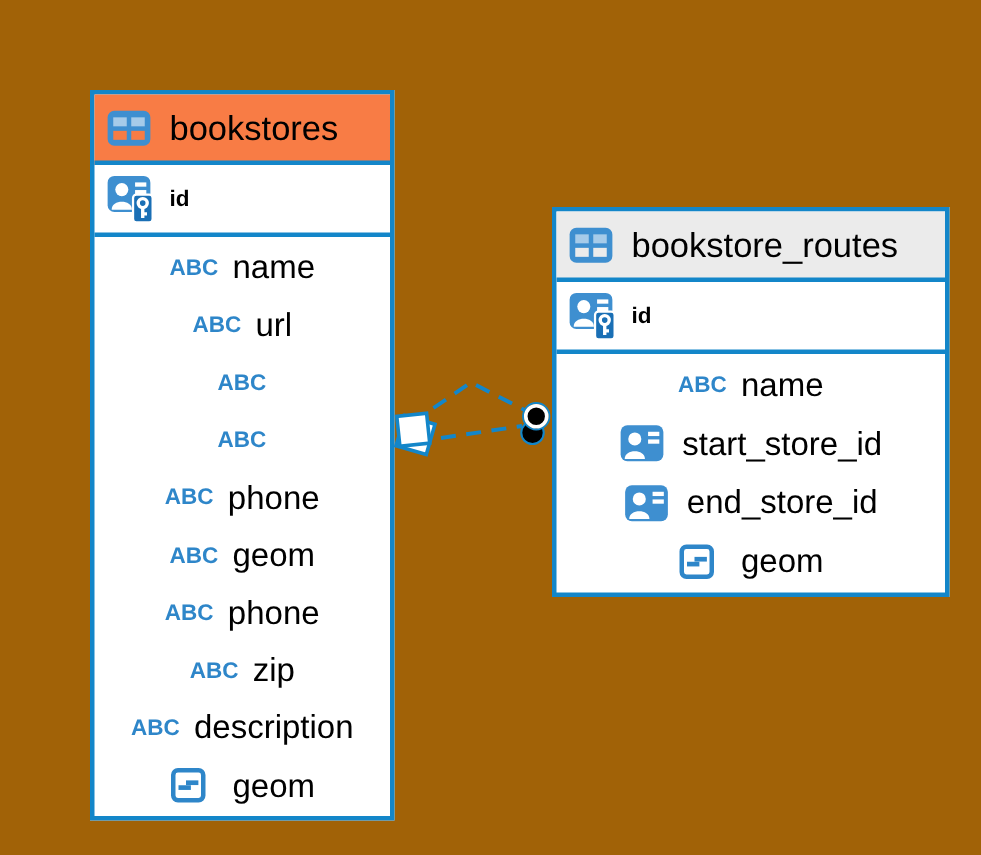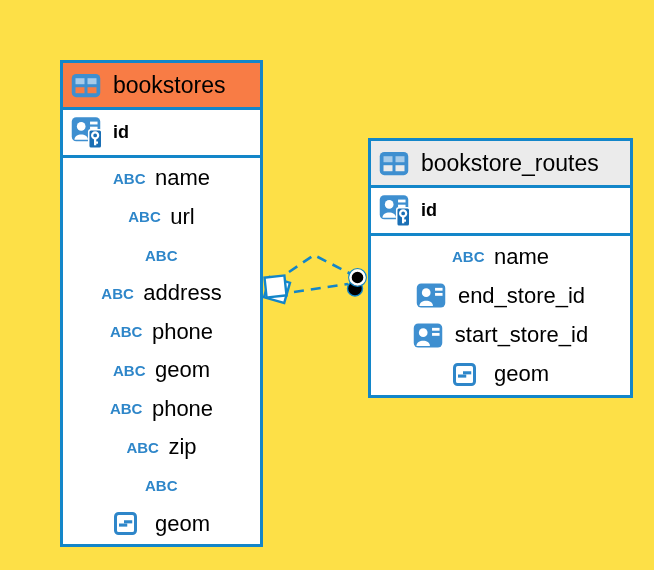--- a/index.html
+++ b/index.html
@@ -1,38 +1,38 @@
 <!DOCTYPE html>
 <html><head>
 <meta charset="utf-8">
 <style>
   html, body { margin:0; padding:0; background:#fff; }
   .canvas {
-    position:relative; width:654px; height:570px; background:#fde047;
+    position:relative; width:654px; height:570px; background:#a16207;
     overflow:hidden; font-family:"Liberation Sans", sans-serif; color:#000;
   }
   .erd-table {
     position:absolute; box-sizing:border-box; background:#fff;
     border:3px solid #1386C9; display:flex; flex-direction:column;
   }
   .tbl-bookstores { left:60px; top:60px; width:203px; height:487px; }
   .tbl-routes    { left:368px; top:138px; width:265px; height:260px; }
 
   .tbl-header {
     height:44px; flex:none; display:flex; align-items:center; gap:9px;
     padding:0 6px 0 8px; border-bottom:3px solid #1386C9;
     font-size:23px; white-space:nowrap; overflow:hidden;
   }
   .hdr-orange { background:#F87C45; --cellbg:#F87C45; }
   .hdr-gray   { background:#EBEBEB; --cellbg:#EBEBEB; }
 
   .pk-row {
     height:45px; flex:none; display:flex; align-items:center; gap:9px;
     padding:0 8px; border-bottom:3px solid #1386C9;
-    font-size:18px; font-weight:700;
+    font-size:15px; font-weight:700;
   }
   .cols { flex:1; display:flex; flex-direction:column; padding:1px 0;align-items:center; }
   .col-row {
     flex:1; display:flex; align-items:center; gap:9px; padding:0 8px;
     font-size:22px; white-space:nowrap;
   }
   .icon-slot {
     width:33px; flex:none; display:flex; align-items:center; justify-content:flex-start;
   }
   .abc {
@@ -95,21 +95,20 @@
       </div>
       <div class="col-row">
         <span class="icon-slot">
             <span class="abc">ABC</span>
           </span>
       </div>
       <div class="col-row">
         <span class="icon-slot">
             <span class="abc">ABC</span>
           </span>
-        <span>address</span>
       </div>
       <div class="col-row">
         <span class="icon-slot">
             <span class="abc">ABC</span>
           </span>
         <span>phone</span>
       </div>
       <div class="col-row">
         <span class="icon-slot">
             <span class="abc">ABC</span>
@@ -125,20 +124,21 @@
       <div class="col-row">
         <span class="icon-slot">
             <span class="abc">ABC</span>
           </span>
         <span>zip</span>
       </div>
       <div class="col-row">
         <span class="icon-slot">
             <span class="abc">ABC</span>
           </span>
+        <span>description</span>
       </div>
       <div class="col-row">
         <span class="icon-slot">
           <svg width="25" height="25" viewBox="0 0 20 20">
             <rect x="2" y="2" width="16" height="16" rx="2.5" fill="#fff" stroke="#2E86C9" stroke-width="2.4"></rect>
             <rect x="4.8" y="10" width="6.6" height="2.5" fill="#2E86C9"></rect>
             <rect x="8.8" y="7.4" width="6.6" height="2.5" fill="#2E86C9"></rect>
           </svg>
         </span>
         <span>geom</span>
@@ -185,33 +185,33 @@
       <div class="col-row">
         <span class="icon-slot">
           <svg width="30" height="27" viewBox="0 0 20 18">
             <rect x="0.5" y="1" width="19" height="16" rx="3" fill="#3E8FD0"></rect>
             <circle cx="6.8" cy="7.1" r="2.9" fill="#fff"></circle>
             <path d="M2.3 16 C2.3 11.4, 11.3 11.4, 11.3 16 Z" fill="#fff"></path>
             <rect x="12.7" y="3.9" width="5" height="1.9" fill="#fff"></rect>
             <rect x="12.7" y="7.3" width="5" height="1.9" fill="#fff"></rect>
           </svg>
         </span>
-        <span>end_store_id</span>
+        <span>start_store_id</span>
       </div>
       <div class="col-row">
         <span class="icon-slot">
           <svg width="30" height="27" viewBox="0 0 20 18">
             <rect x="0.5" y="1" width="19" height="16" rx="3" fill="#3E8FD0"></rect>
             <circle cx="6.8" cy="7.1" r="2.9" fill="#fff"></circle>
             <path d="M2.3 16 C2.3 11.4, 11.3 11.4, 11.3 16 Z" fill="#fff"></path>
             <rect x="12.7" y="3.9" width="5" height="1.9" fill="#fff"></rect>
             <rect x="12.7" y="7.3" width="5" height="1.9" fill="#fff"></rect>
           </svg>
         </span>
-        <span>start_store_id</span>
+        <span>end_store_id</span>
       </div>
       <div class="col-row">
         <span class="icon-slot">
           <svg width="25" height="25" viewBox="0 0 20 20">
             <rect x="2" y="2" width="16" height="16" rx="2.5" fill="#fff" stroke="#2E86C9" stroke-width="2.4"></rect>
             <rect x="4.8" y="10" width="6.6" height="2.5" fill="#2E86C9"></rect>
             <rect x="8.8" y="7.4" width="6.6" height="2.5" fill="#2E86C9"></rect>
           </svg>
         </span>
         <span>geom</span>

